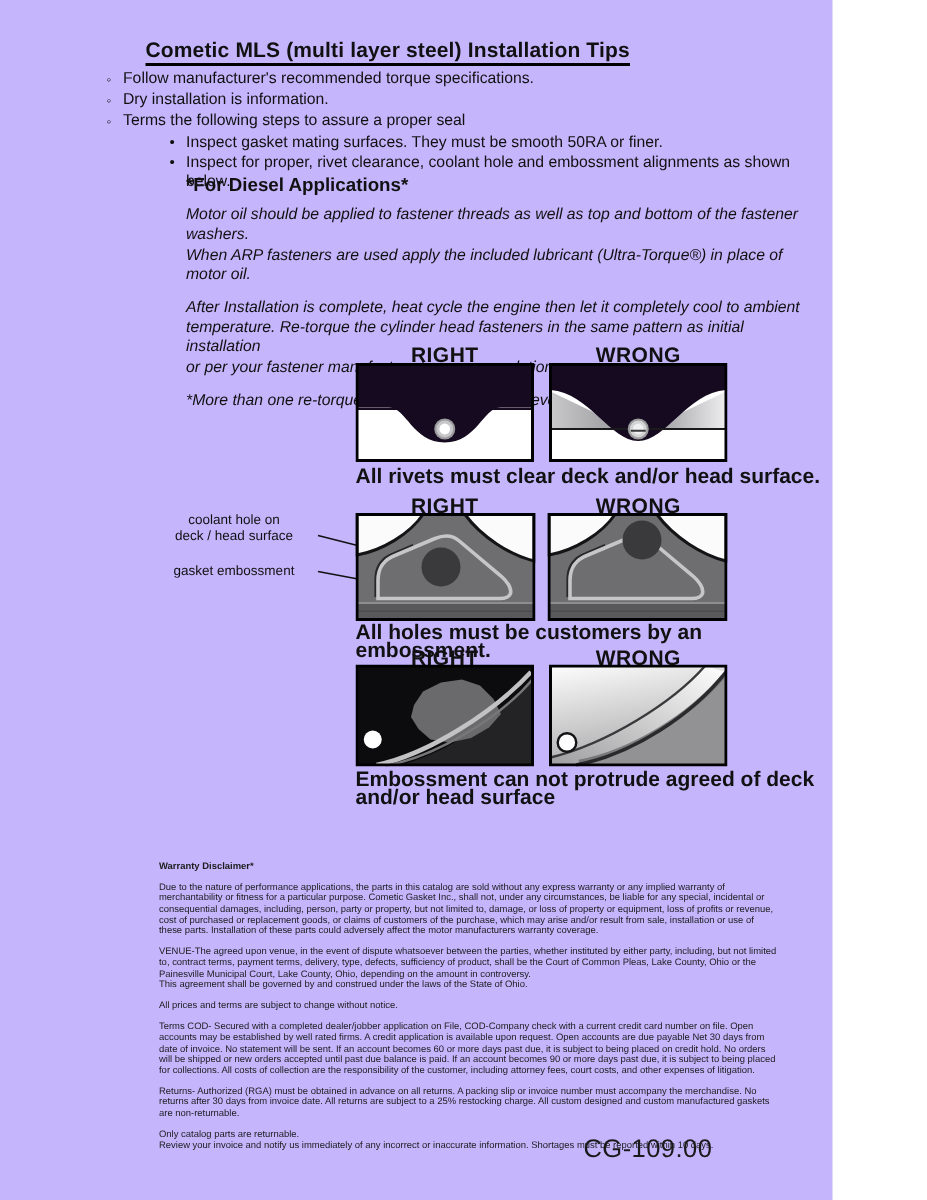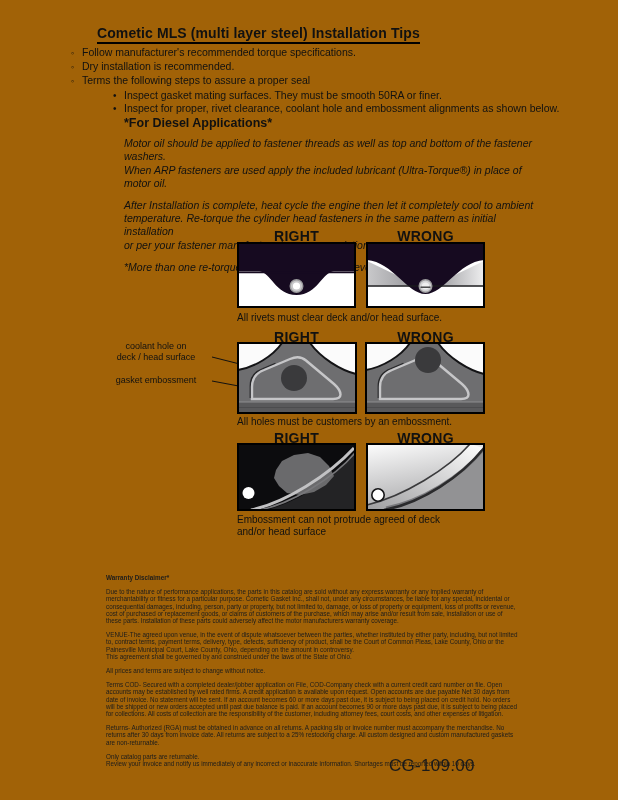--- a/index.html
+++ b/index.html
@@ -1,17 +1,17 @@
 <!DOCTYPE html>
 <html><head>
 <meta charset="utf-8">
 <style>
   html,body{margin:0;padding:0;background:#fff;}
   #page{
-    position:relative;width:618px;height:800px;background:#a16207;overflow:hidden;
+    position:relative;width:555px;height:800px;background:#c4b5fd;overflow:hidden;
     font-family:"Liberation Sans","DejaVu Sans",sans-serif;color:#111;
   }
   .abs{position:absolute;}
   .prelines{white-space:pre-line;}
   
   #title{left:97px;top:25px;font-size:14px;font-weight:bold;letter-spacing:.1px;
          border-bottom:2px solid #000;padding-bottom:1px;}
   
   #tips{left:71px;top:46px;font-size:10.5px;line-height:13.2px;}
   #tips .row{display:flex;align-items:flex-start;}
@@ -19,21 +19,21 @@
   #tips .row.l1 .b{font-size:9px;padding-top:1px;}
   #tips .row.l2{margin-left:42px;}
   #tips .row.l2 .b{font-size:10px;}
   
   #diesel{left:124px;top:117px;width:420px;font-size:10.5px;line-height:13.2px;}
   #diesel h2{margin:0 0 7px 0;font-size:12.5px;font-weight:bold;}
   #diesel p{margin:0 0 9px 0;font-style:italic;}
   
   .figrow{left:237px;width:248px;display:flex;justify-content:space-between;}
   .figlabel{width:119px;text-align:center;font-weight:bold;font-size:14px;letter-spacing:.3px;}
-  .caption{left:237px;font-size:10px;font-weight:normal;line-height:11.5px;}
+  .caption{left:237px;font-size:14px;font-weight:bold;line-height:11.5px;}
   .svgrow{left:237px;width:248px;display:flex;justify-content:space-between;}
   .svgrow svg{display:block;}
   
   .sidelabel{left:100px;width:112px;text-align:center;font-size:9px;line-height:10.5px;}
   
   #legal{left:106px;top:574px;width:412px;font-size:6.3px;line-height:7.2px;color:#1c1c1c;}
   #legal h3{margin:0 0 7px 0;font-size:6.3px;font-weight:bold;}
   #legal p{margin:0 0 7px 0;}
   
   #footer{left:389px;top:756px;font-size:17px;letter-spacing:.3px;color:#1a1a1a;}
@@ -45,21 +45,21 @@
 
   <div id="title" class="abs">Cometic MLS (multi layer steel) Installation Tips</div>
 
   <div id="tips" class="abs">
       <div class="row l1">
       <span class="b">◦</span>
       <span class="t">Follow manufacturer's recommended torque specifications.</span>
     </div>
       <div class="row l1">
       <span class="b">◦</span>
-      <span class="t">Dry installation is recommended.</span>
+      <span class="t">Dry installation is information.</span>
     </div>
       <div class="row l1">
       <span class="b">◦</span>
       <span class="t">Terms the following steps to assure a proper seal</span>
     </div>
       <div class="row l2">
       <span class="b">•</span>
       <span class="t">Inspect gasket mating surfaces.  They must be smooth 50RA or finer.</span>
     </div>
       <div class="row l2">

